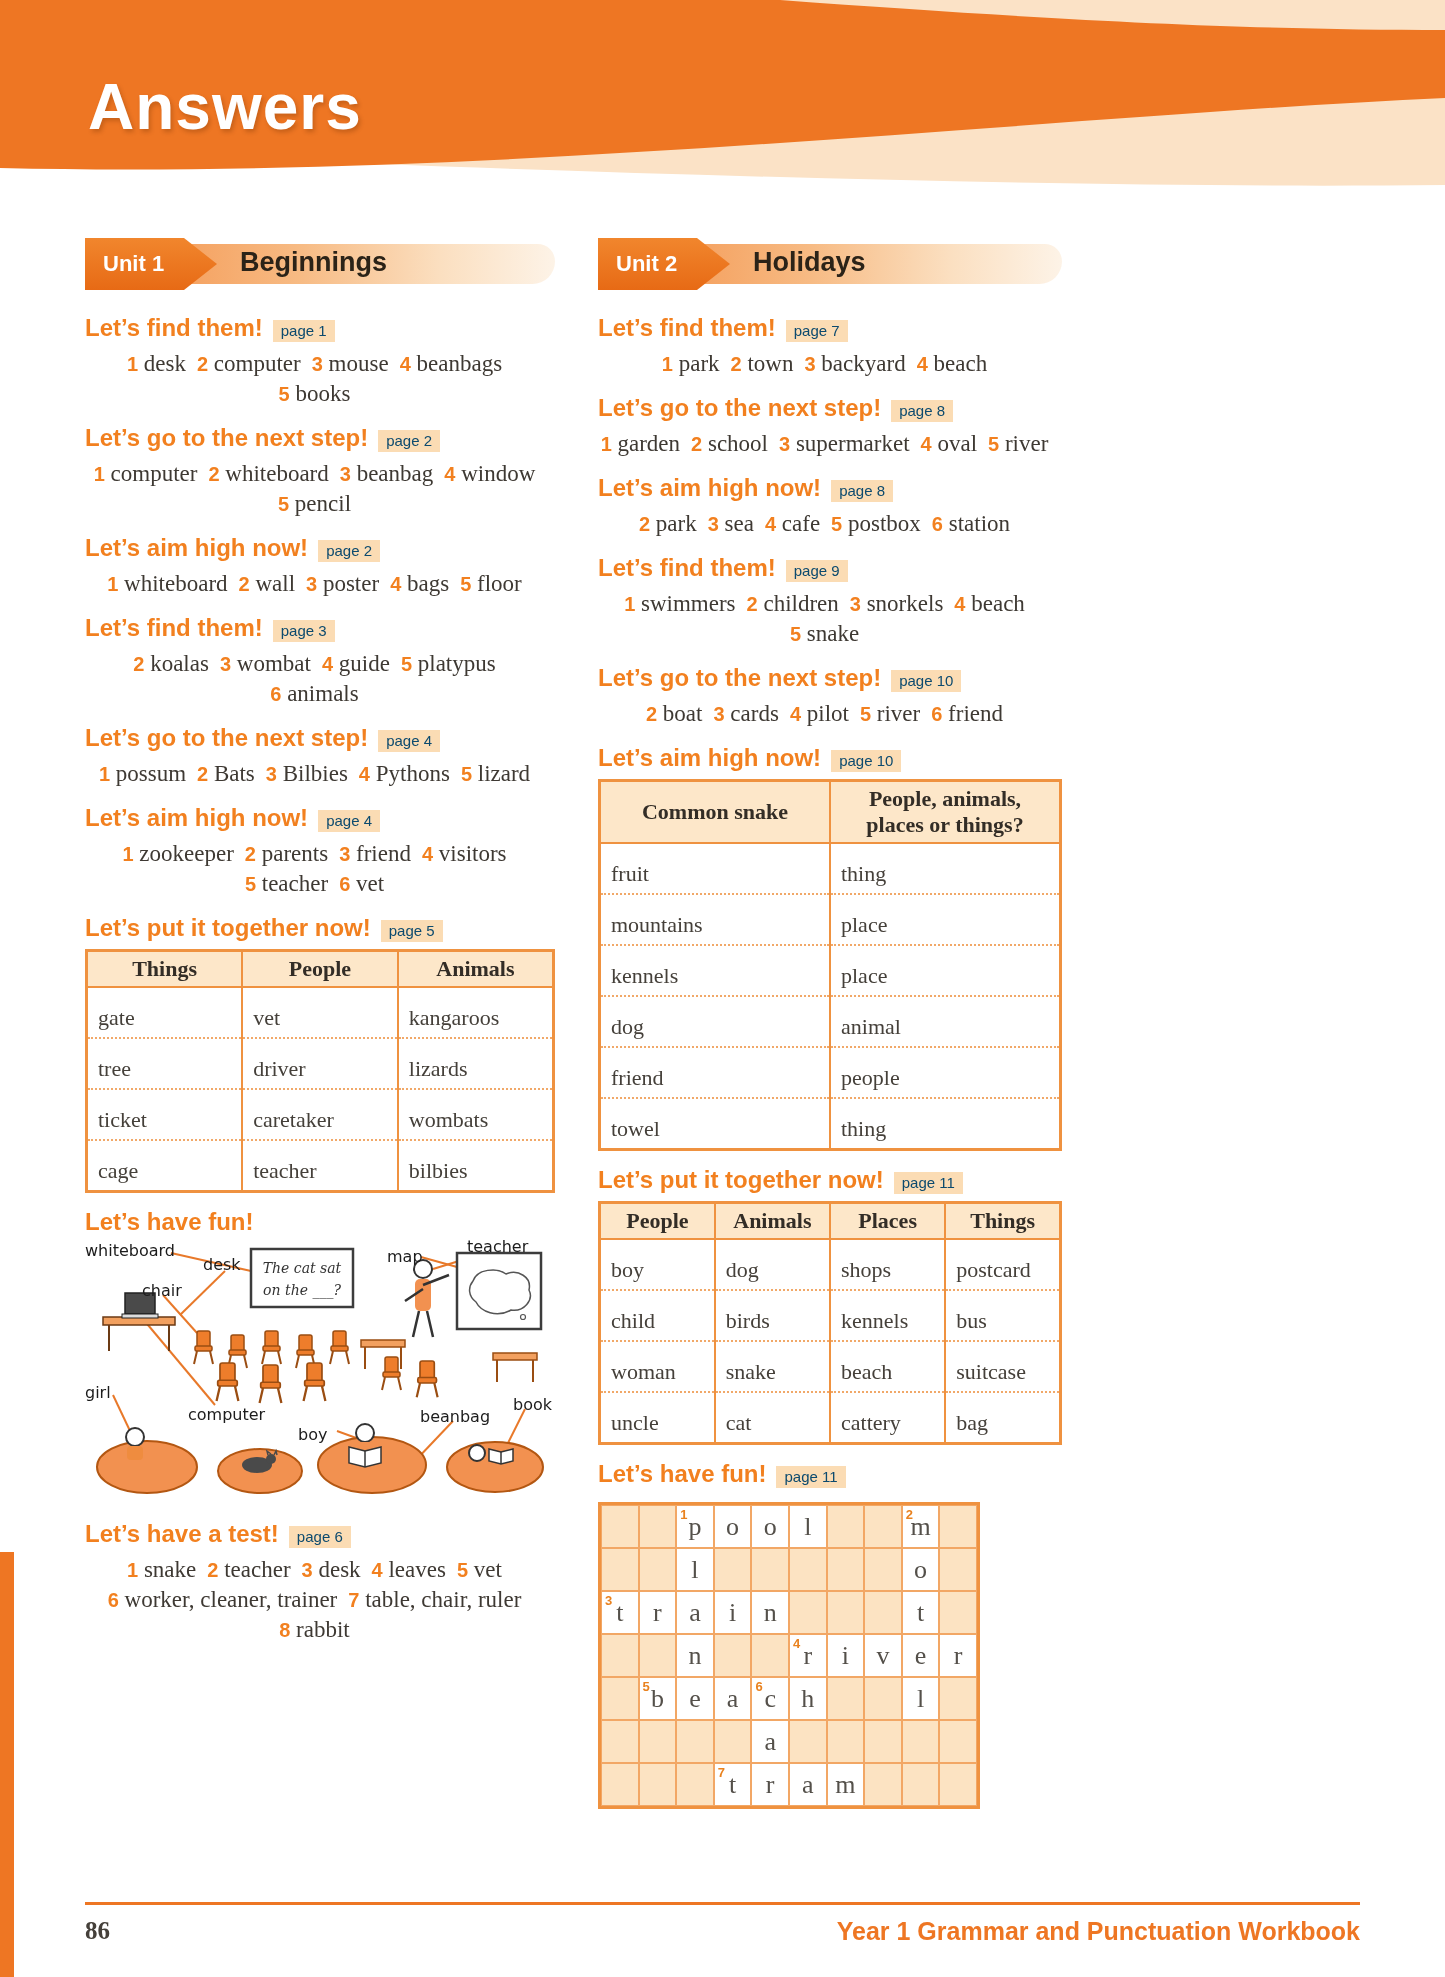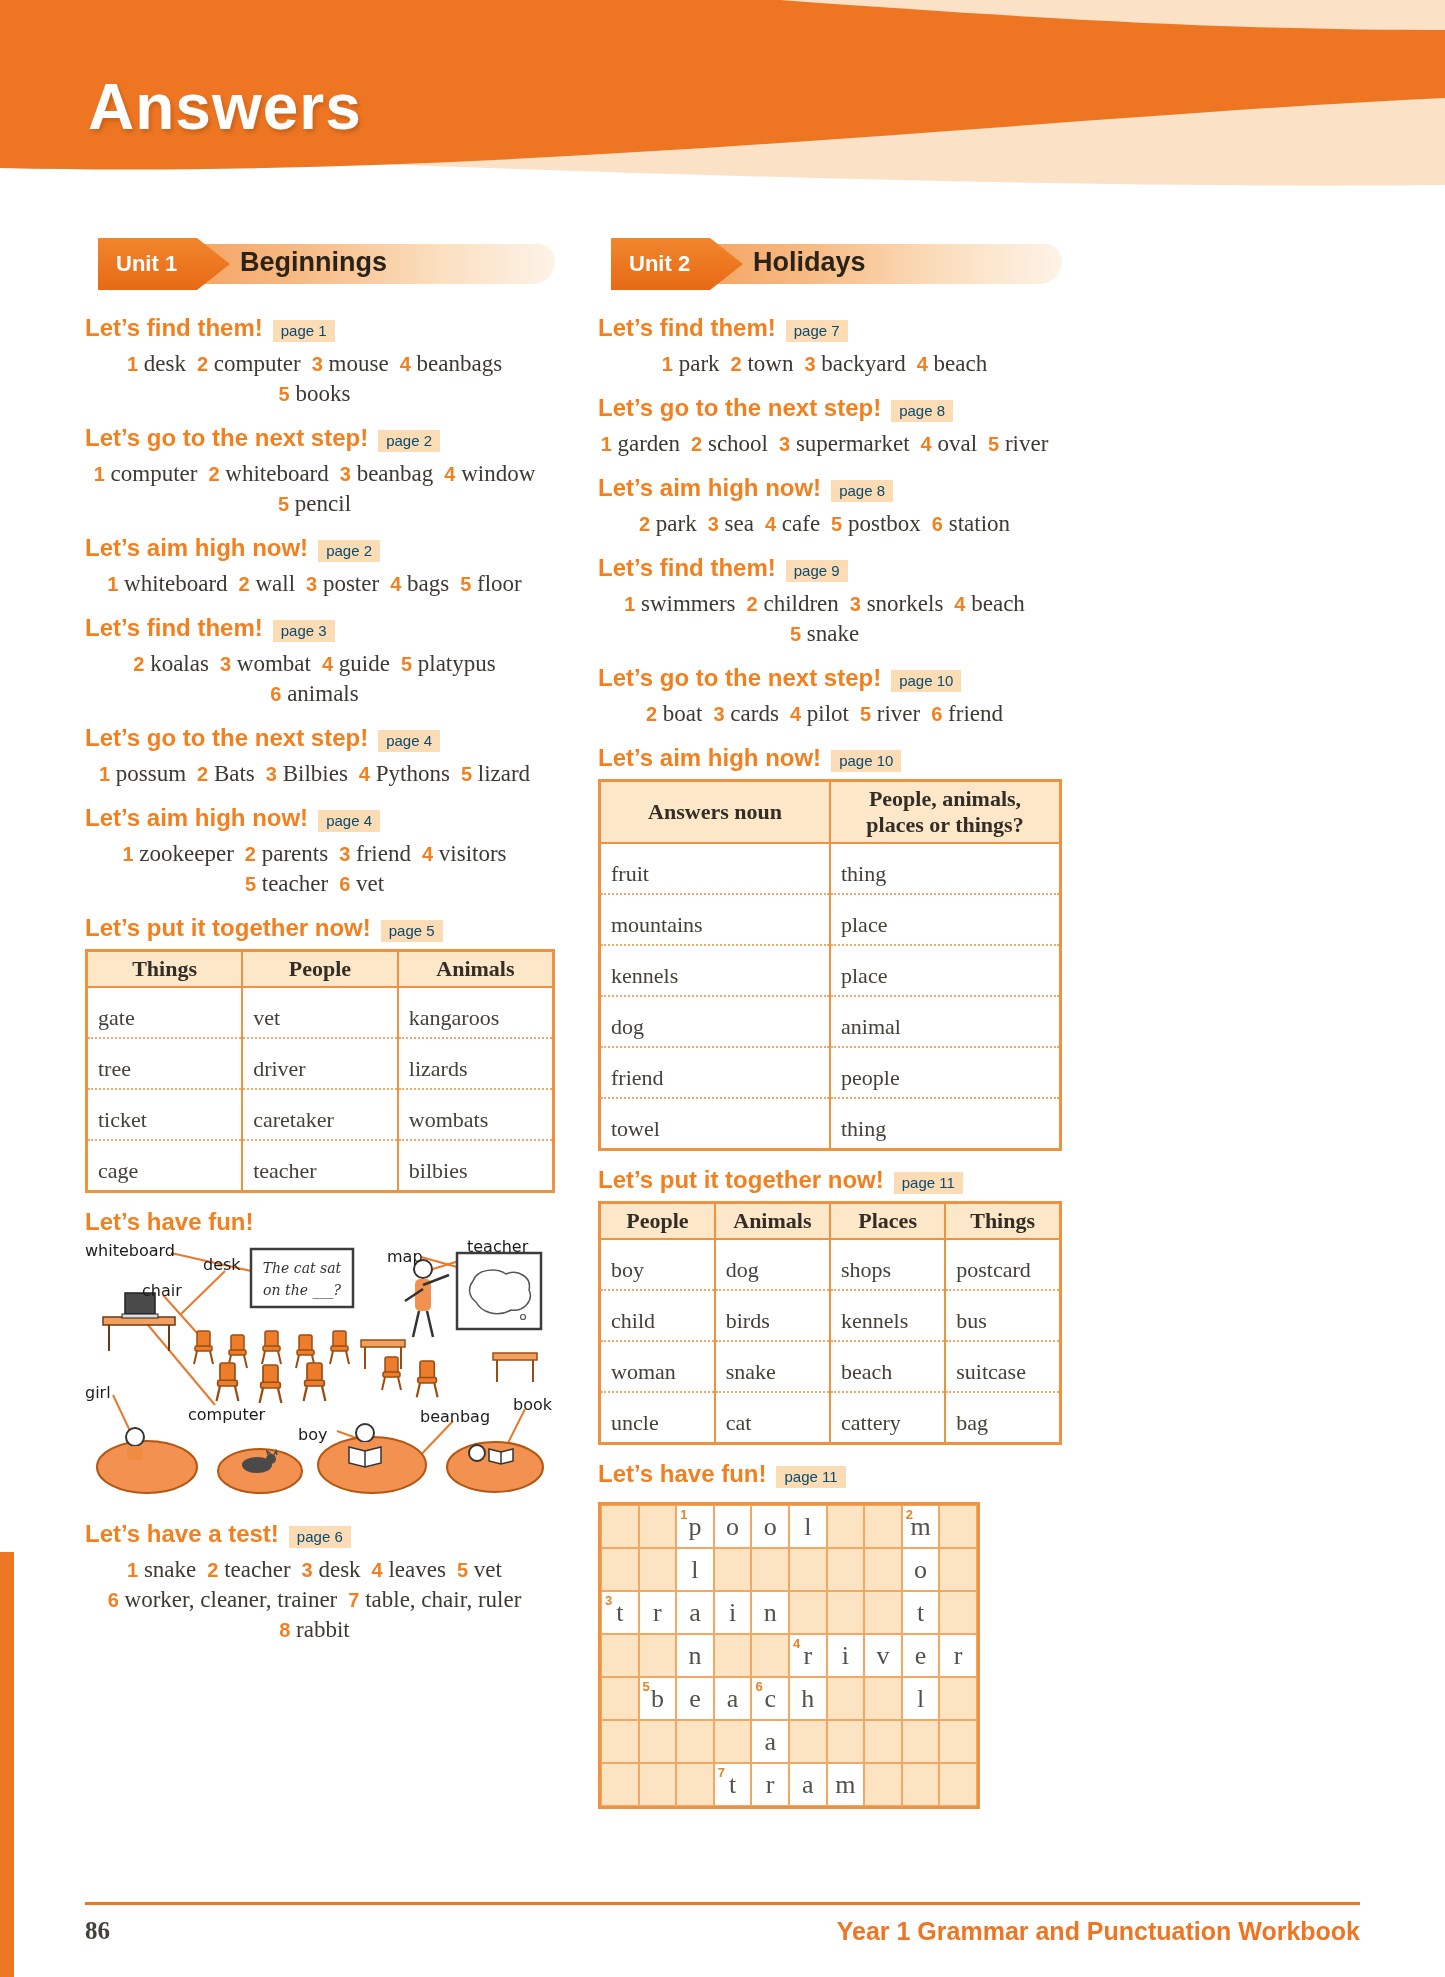--- a/index.html
+++ b/index.html
@@ -23,21 +23,21 @@
   .col-right { left:598px; width:464px; }
 
   
   .unit-banner { position:relative; height:52px; margin-bottom:24px; }
   .unit-ribbon {
     position:absolute; left:60px; right:0; top:6px; height:40px;
     background:linear-gradient(90deg,#f49a56 0%, #f7bb84 38%, #fbdfc0 72%, #fdf3e7 100%);
     border-radius:0 20px 26px 0;
   }
   .unit-arrow {
-    position:absolute; left:13px; top:0; width:132px; height:52px;
+    position:absolute; left:0; top:0; width:132px; height:52px;
     background:linear-gradient(180deg,#f1862d 0%, #e76a15 100%);
     clip-path:polygon(0 0, 75% 0, 100% 50%, 75% 100%, 0 100%);
     display:flex; align-items:center; padding-left:18px;
   }
   .unit-arrow span { color:#fff; font-family:"Liberation Sans", sans-serif; font-weight:bold; font-size:22px; }
   .unit-title {
     position:absolute; left:155px; top:9px;
     font-family:"Liberation Sans", sans-serif; font-weight:bold; font-size:27px; color:#2b2318;
   }
 
@@ -398,21 +398,21 @@
   </section>
 
   <section>
     <div class="ex-head">
       <span class="ex-title">Let’s aim high now!</span>
       <span class="page-badge">page 10</span>
     </div>
     <table class="ans-table">
         <thead>
           <tr>
-            <th>Answers noun</th>
+            <th>Common snake</th>
             <th>People, animals,<br>places or things?</th>
           </tr>
         </thead>
         <tbody>
           <tr>
             <td>fruit</td>
             <td>thing</td>
           </tr>
           <tr>
             <td>mountains</td>

